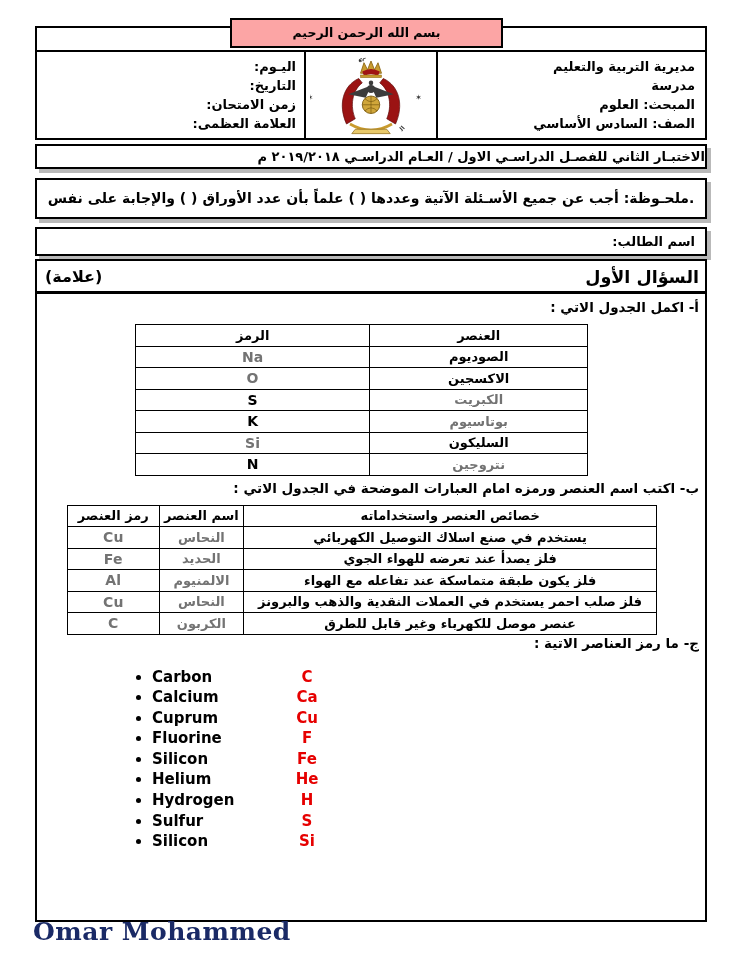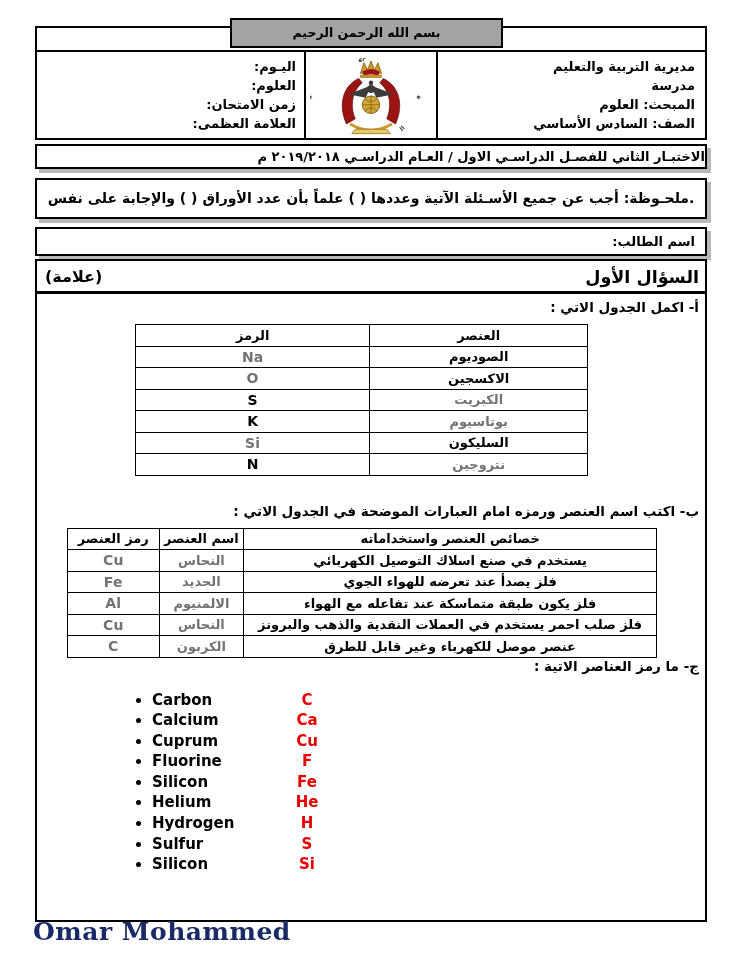--- a/index.html
+++ b/index.html
@@ -13,21 +13,21 @@
     position:absolute;left:35px;width:672px;box-sizing:border-box;
     border:2px solid #000;background:#fff;
   }
   .shadowed{box-shadow:4px 4px 0 #b9b9b9;}
 
   
   .header-box{top:26px;height:114px;}
   .bas-row{height:22px;border-bottom:2px solid #000;}
   .basmala-box{
     position:absolute;left:230px;top:18px;width:273px;height:30px;
-    border:2px solid #000;background:#a3a3a3;box-sizing:border-box;
+    border:2px solid #000;background:#fca5a5;box-sizing:border-box;
     text-align:center;font-weight:bold;font-size:12.5px;line-height:26px;z-index:3;
   }
   .info-row{display:flex;height:88px;}
   .cell-school{width:267px;padding:5px 10px 0 0;box-sizing:border-box;}
   .cell-logo{
     width:134px;box-sizing:border-box;border-left:2px solid #000;border-right:2px solid #000;
     display:flex;align-items:center;justify-content:center;overflow:hidden;
   }
   .cell-meta{flex:1;padding:5px 8px 0 0;box-sizing:border-box;text-align:right;}
   .hline{font-size:13px;font-weight:bold;line-height:19px;white-space:nowrap;}
@@ -38,21 +38,21 @@
   .name-box{top:227px;height:29px;font-weight:bold;font-size:13px;line-height:25px;padding-right:10px;}
 
   
   .main-box{top:259px;height:663px;}
   .q1-head{display:flex;justify-content:space-between;align-items:center;padding:3px 6px 0 8px;height:25px;}
   .q1-title{font-size:17.5px;font-weight:bold;}
   .q1-marks{font-size:16px;font-weight:bold;}
   .thick-rule{border:0;border-top:3px solid #000;margin:2px 0 0 0;}
   .part-label{font-size:13.5px;font-weight:bold;text-align:right;padding-right:6px;}
   .pa{margin-top:5px;}
-  .pb{margin-top:27px;}
+  .pb{margin-top:4px;}
   .pc{}
 
   table{border-collapse:collapse;direction:rtl;}
   td,th{border:1.5px solid #000;font-weight:bold;font-size:13px;text-align:center;padding:0;height:20.5px;}
   .t1{width:453px;margin:9px 117px 0 auto;}
   .t1 .c-el{width:218px;}
   .t1 .c-sym{width:235px;}
   .t2{width:590px;margin:9px 48px 0 auto;}
   .t2 .c-prop{width:415px;margin-top:30px;}
   .t2 .c-name{width:84px;}
@@ -113,21 +113,21 @@
 
           <circle cx="68" cy="58" r="10" fill="#d0a63a" stroke="#7a5a10" stroke-width="1"></circle>
           <path d="M58 58 h20 M68 48 v20 M61 51 q7 7 14 0 M61 65 q7 -7 14 0" stroke="#7a5a10" stroke-width="0.8" fill="none"></path>
 
           <path d="M44 80 q24 14 48 0" stroke="#c99b2e" stroke-width="3" fill="none"></path>
           <path d="M50 86 h36 l4 5 h-44 Z" fill="#e8c96a" stroke="#8a6614" stroke-width="0.8"></path>
         </svg>
       </div>
       <div class="cell-meta">
         <div class="hline">اليـوم:</div>
-        <div class="hline">العلوم:</div>
+        <div class="hline">التاريخ:</div>
         <div class="hline">زمن الامتحان:</div>
         <div class="hline">العلامة العظمى:</div>
       </div>
     </div>
   </div>
   <div class="basmala-box">بسم الله الرحمن الرحيم</div>
 
   <div class="box title-box shadowed">الاختبـار الثاني للفصـل الدراسـي الاول  / العـام الدراسـي ٢٠١٩/٢٠١٨ م</div>
 
   <div class="box note-box shadowed">.ملحـوظة: أجب عن جميع الأسـئلة الآتية وعددها ( ) علماً بأن عدد الأوراق (  ) والإجابة على نفس الورقة</div>

